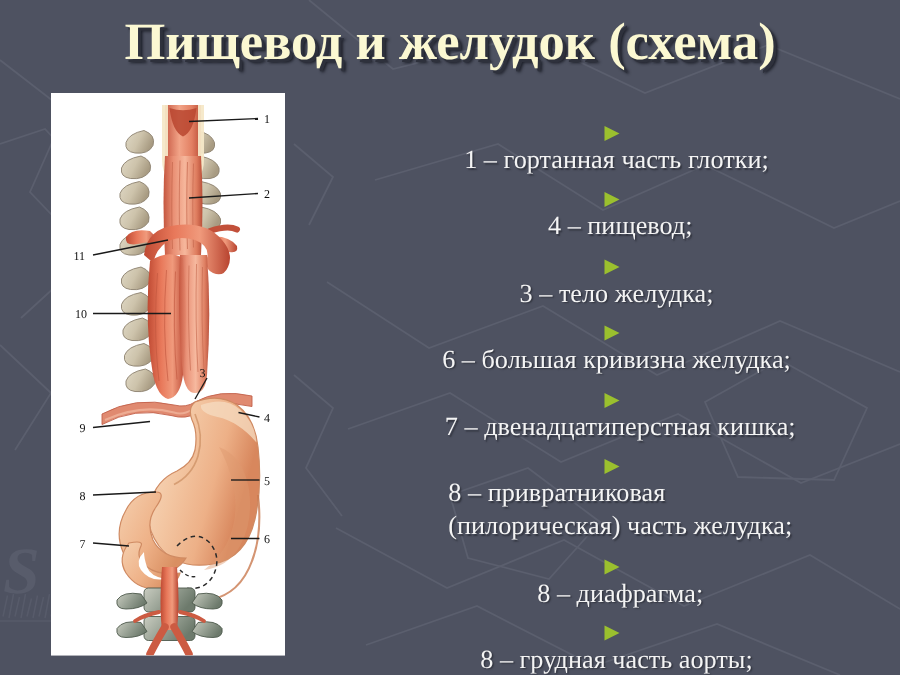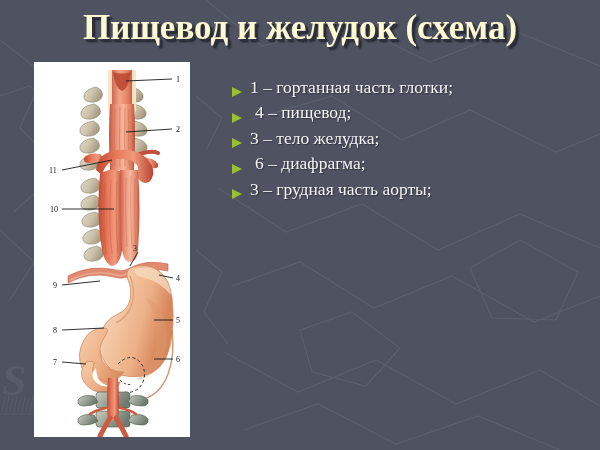--- a/index.html
+++ b/index.html
@@ -95,22 +95,23 @@
 
   
   #bullet-list {
     position: absolute;
     left: 231px;
     top: 76px;
     width: 360px;
   }
   .bullet-row {
     display: flex;
-    align-items: flex-end;
+    align-items: center;
     margin-bottom: 3px;
+    flex-direction: column;
   }
   .bullet-marker {
     flex: 0 0 auto;
     width: 12px;
     height: 12px;
     margin-top: 7px;
     margin-right: 7px;
   }
   .bullet-marker svg { display: block; }
   .bullet-text {
@@ -366,25 +367,49 @@
           </svg>
         </span>
         <span class="bullet-text">3 – тело желудка;</span>
       </div>
       <div class="bullet-row">
         <span class="bullet-marker">
           <svg width="12" height="12" viewBox="0 0 12 12">
             <polygon points="1,1 11,6 1,11" fill="#9bc02e"></polygon>
           </svg>
         </span>
-        <span class="bullet-text lead-space">6 – диафрагма;</span>
-      </div>
-      <div class="bullet-row">
-        <span class="bullet-marker">
-          <svg width="12" height="12" viewBox="0 0 12 12">
-            <polygon points="1,1 11,6 1,11" fill="#9bc02e"></polygon>
-          </svg>
-        </span>
-        <span class="bullet-text">3 – грудная часть аорты;</span>
+        <span class="bullet-text">6 – большая кривизна желудка;</span>
+      </div>
+      <div class="bullet-row">
+        <span class="bullet-marker">
+          <svg width="12" height="12" viewBox="0 0 12 12">
+            <polygon points="1,1 11,6 1,11" fill="#9bc02e"></polygon>
+          </svg>
+        </span>
+        <span class="bullet-text lead-space">7 – двенадцатиперстная кишка;</span>
+      </div>
+      <div class="bullet-row">
+        <span class="bullet-marker">
+          <svg width="12" height="12" viewBox="0 0 12 12">
+            <polygon points="1,1 11,6 1,11" fill="#9bc02e"></polygon>
+          </svg>
+        </span>
+        <span class="bullet-text lead-space">8 – привратниковая<br>(пилорическая) часть желудка;</span>
+      </div>
+      <div class="bullet-row">
+        <span class="bullet-marker">
+          <svg width="12" height="12" viewBox="0 0 12 12">
+            <polygon points="1,1 11,6 1,11" fill="#9bc02e"></polygon>
+          </svg>
+        </span>
+        <span class="bullet-text lead-space">8 – диафрагма;</span>
+      </div>
+      <div class="bullet-row">
+        <span class="bullet-marker">
+          <svg width="12" height="12" viewBox="0 0 12 12">
+            <polygon points="1,1 11,6 1,11" fill="#9bc02e"></polygon>
+          </svg>
+        </span>
+        <span class="bullet-text">8 – грудная часть аорты;</span>
       </div>
     </div>
 
 </div>
 
 </body></html>

